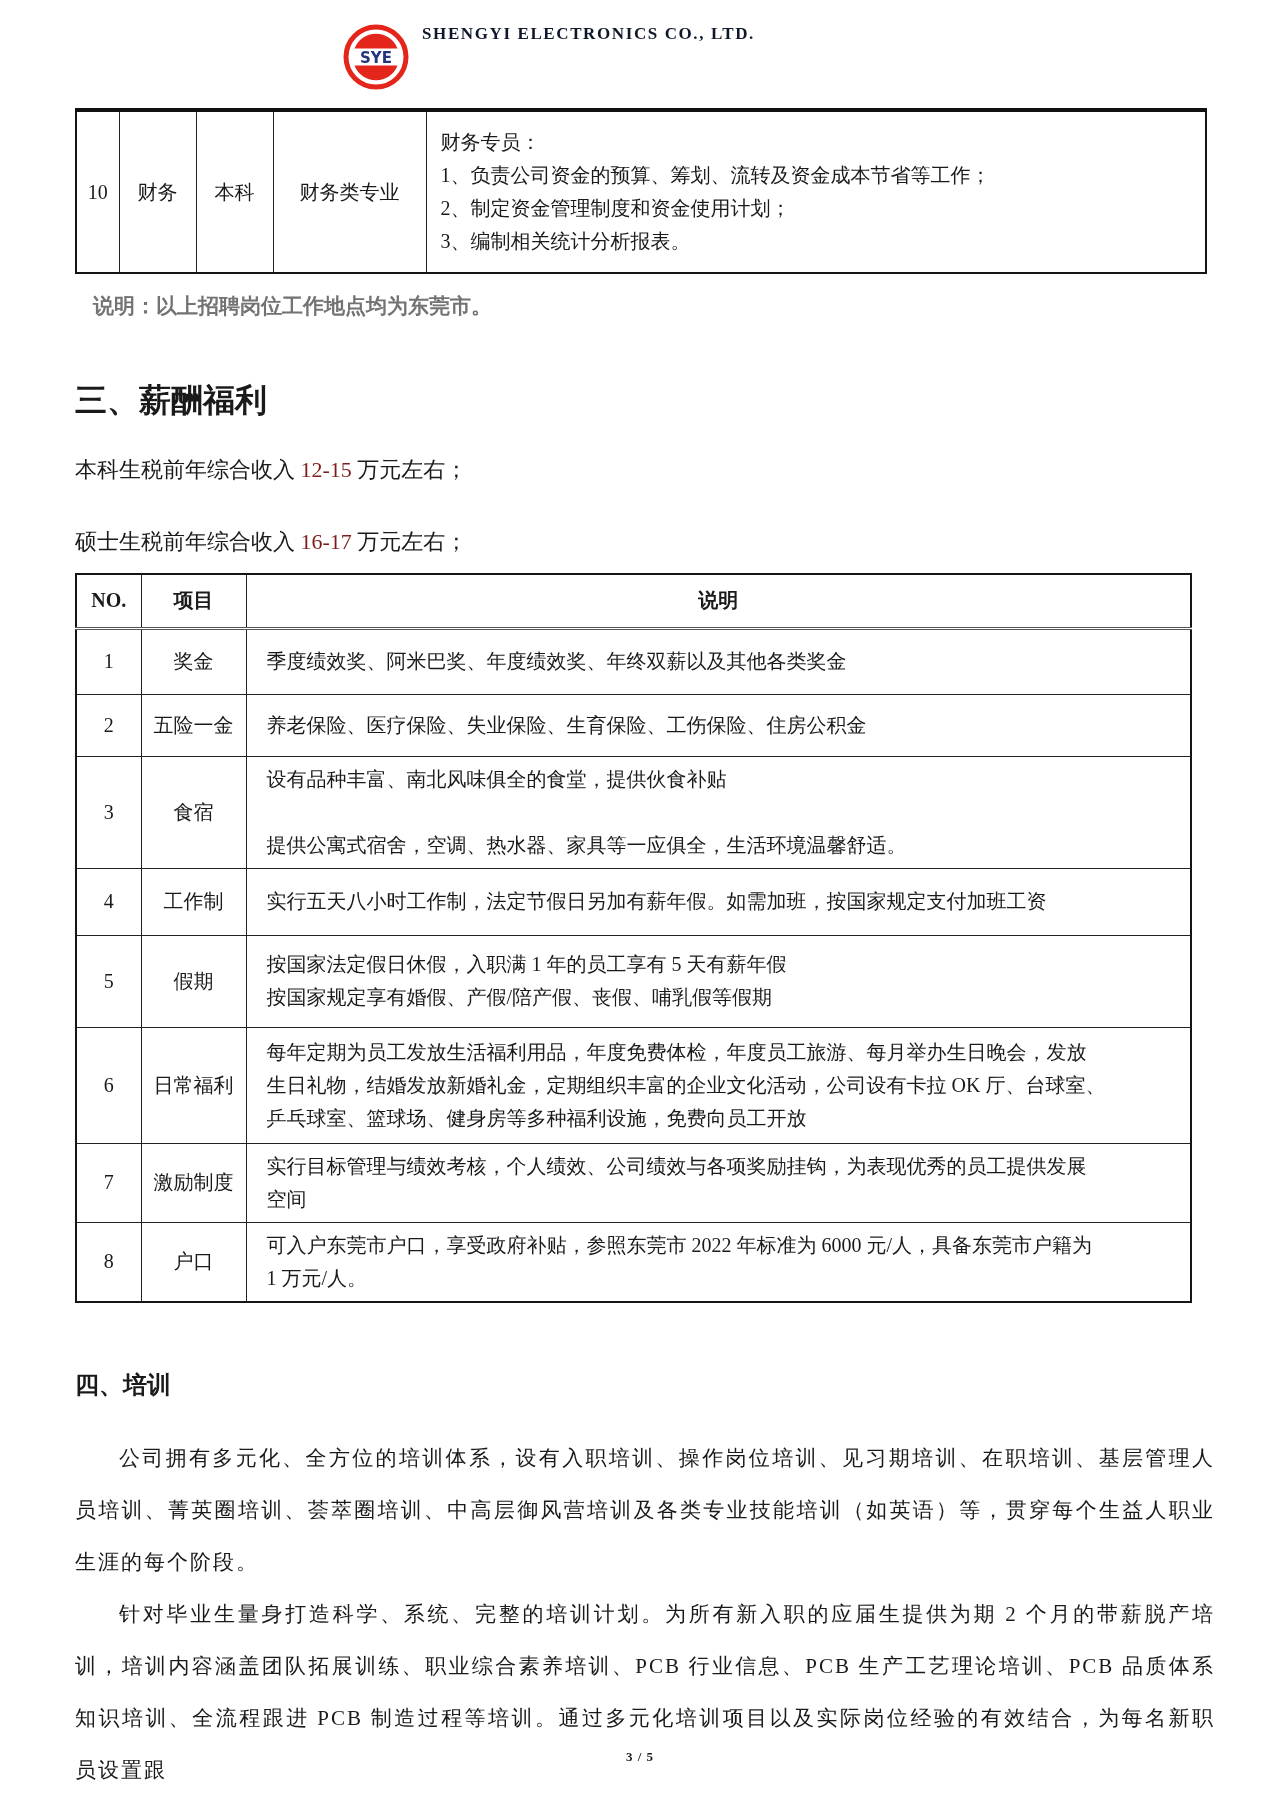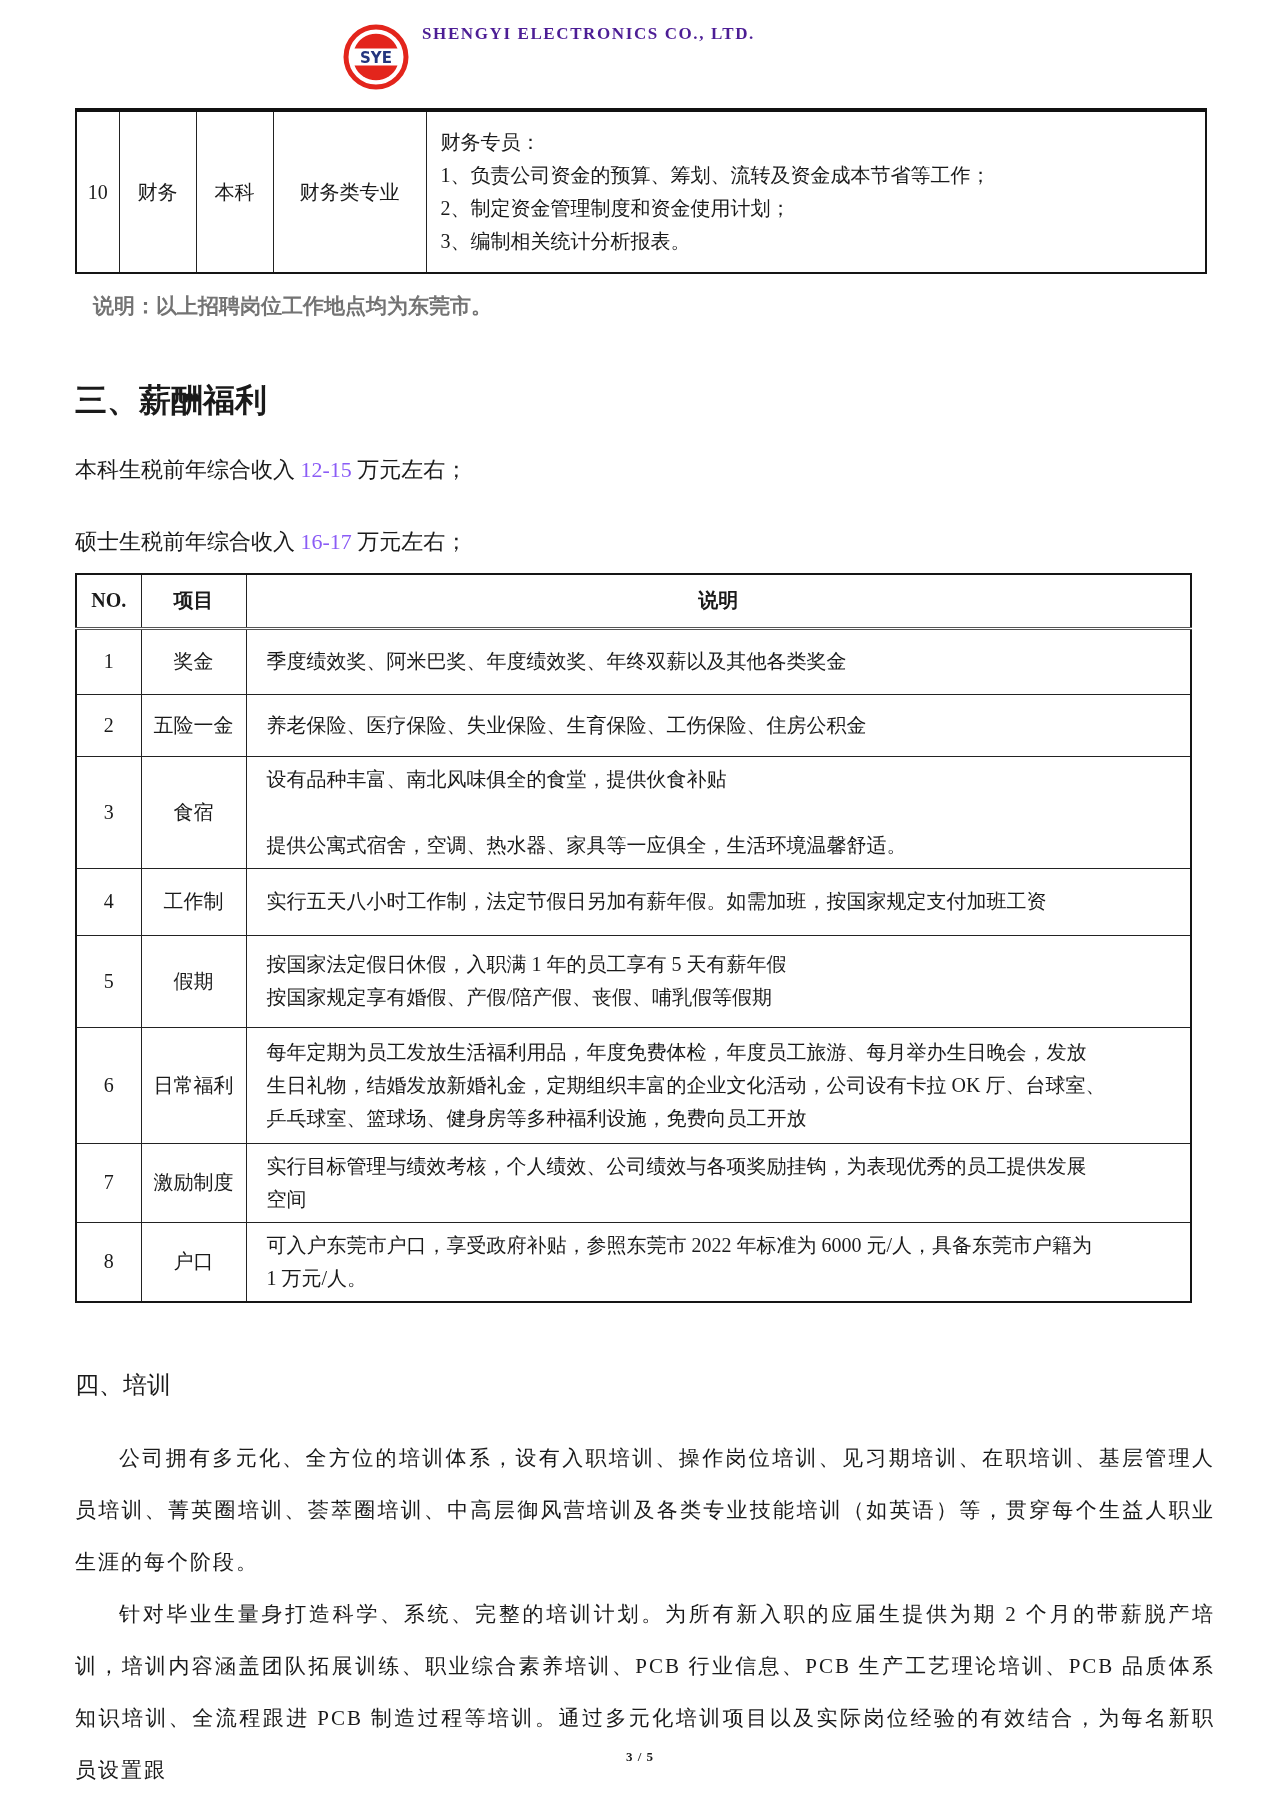--- a/index.html
+++ b/index.html
@@ -13,21 +13,21 @@
 
   
   .header-row { display:flex; align-items:flex-start; margin:22px 0 0 343px; height:72px; }
   .logo-circle { width:66px; height:66px; margin-top:2px; flex:0 0 auto; }
   .logo-text { margin-left:13px; }
   .company-cn {
     color:#E3251C; font-size:37px; font-weight:bold; line-height:42px;
     letter-spacing:1px; font-family:"Liberation Serif","DejaVu Serif",serif;
   }
   .company-en {
-    color:#4c1d95; font-size:17px; font-weight:bold; line-height:24px;
+    color:#0f172a; font-size:17px; font-weight:bold; line-height:24px;
     letter-spacing:1.6px; font-family:"Liberation Serif","DejaVu Serif",serif;
   }
 
   
   table { border-collapse:collapse; table-layout:fixed; }
   .cont-table {
     margin:14px 0 0 75px; width:1130px;
     border:2px solid #151515; border-top:4px solid #111;
   }
   .cont-table td { border:1px solid #222; font-size:20px; vertical-align:middle; }
@@ -39,27 +39,27 @@
   .cont-table tr { height:160px; }
 
   
   .note {
     margin:18px 0 0 93px; color:#737373; font-weight:bold;
     font-size:21px; line-height:28px;
   }
 
   
   .sec-heading { margin:65px 0 0 75px; font-size:32px; font-weight:bold; line-height:30px; }
-  .sec-heading-2 { margin:67px 0 0 75px; font-size:24px; font-weight:normal; line-height:30px; }
+  .sec-heading-2 { margin:67px 0 0 75px; font-size:24px; font-weight:bold; line-height:30px; }
 
   
   .salary { margin-left:75px; font-size:22px; line-height:29px; }
   .salary-1 { margin-top:40px; }
   .salary-2 { margin-top:43px; }
-  .blue-num { color:#8b5cf6; }
+  .blue-num { color:#7f1d1d; }
 
   
   .ben-table {
     margin:17px 0 0 75px; width:1115px;
     border:2px solid #151515;
   }
   .ben-table th, .ben-table td {
     border:1px solid #222; font-size:20px; vertical-align:middle;
   }
   .ben-table th {

